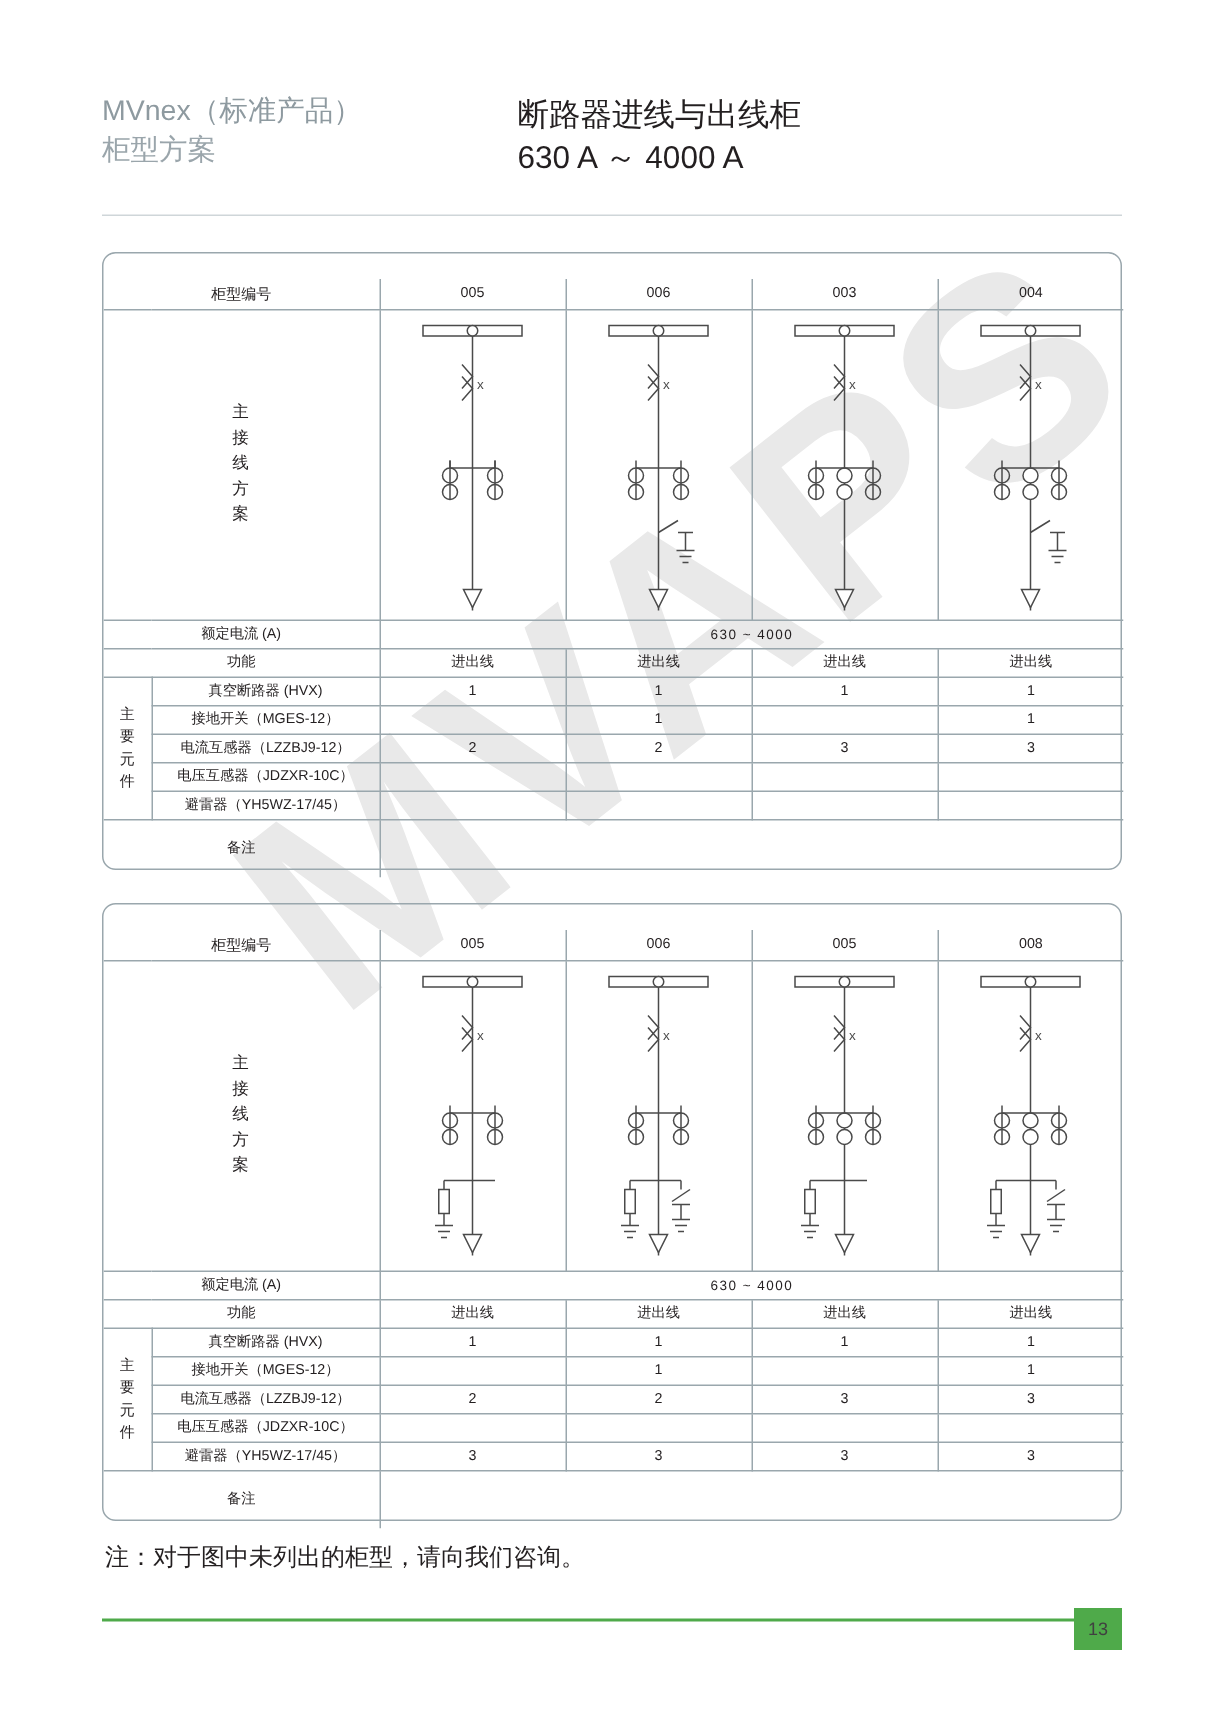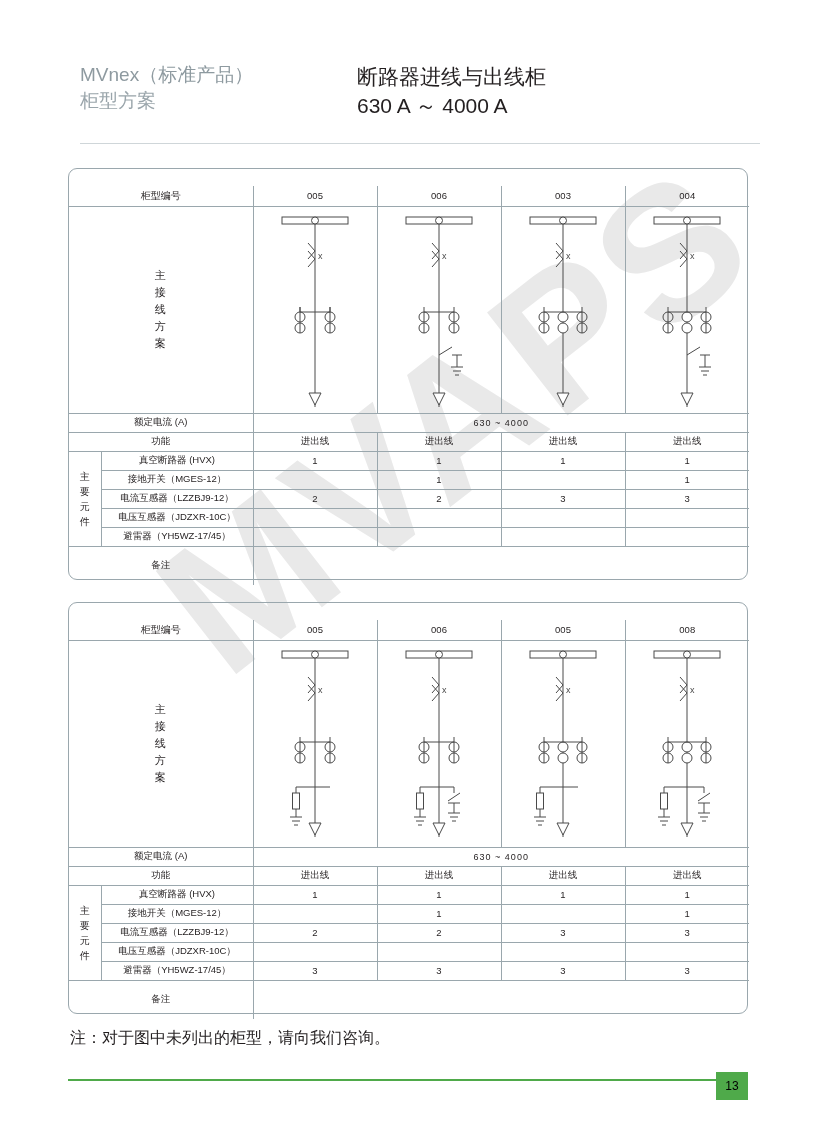--- a/index.html
+++ b/index.html
@@ -30,21 +30,21 @@
     font-weight:bold;
     color:#e9e9e9;
     transform:rotate(-38deg);
     white-space:nowrap;
     letter-spacing:4px;
     font-family:"Liberation Sans", sans-serif;
   }
   
   .header{
     position:absolute;
-    left:12px;top:0;width:756px;height:150px;
+    left:0;top:0;width:756px;height:150px;
     z-index:3;
   }
   .hdr-left{
     position:absolute;left:68px;top:62px;
     color:#8e9aa0;
     font-size:19px;
     line-height:26px;
     font-family:"Liberation Sans", sans-serif;
   }
   .hdr-left .l2{color:#9aa5ab;}
@@ -127,21 +127,21 @@
   }
   .footer-rule{
     position:absolute;left:68px;top:1079px;width:680px;height:2px;
     background:#4faa4a;
     z-index:3;
   }
   .page-badge{
     position:absolute;left:716px;top:1072px;
     width:32px;height:28px;
     background:#4faa4a;
-    color:#000000;
+    color:#404040;
     font-size:12px;
     display:flex;align-items:center;justify-content:center;
     z-index:4;
   }
 </style>
 </head>
 <body>
 
 <div class="page">
 

